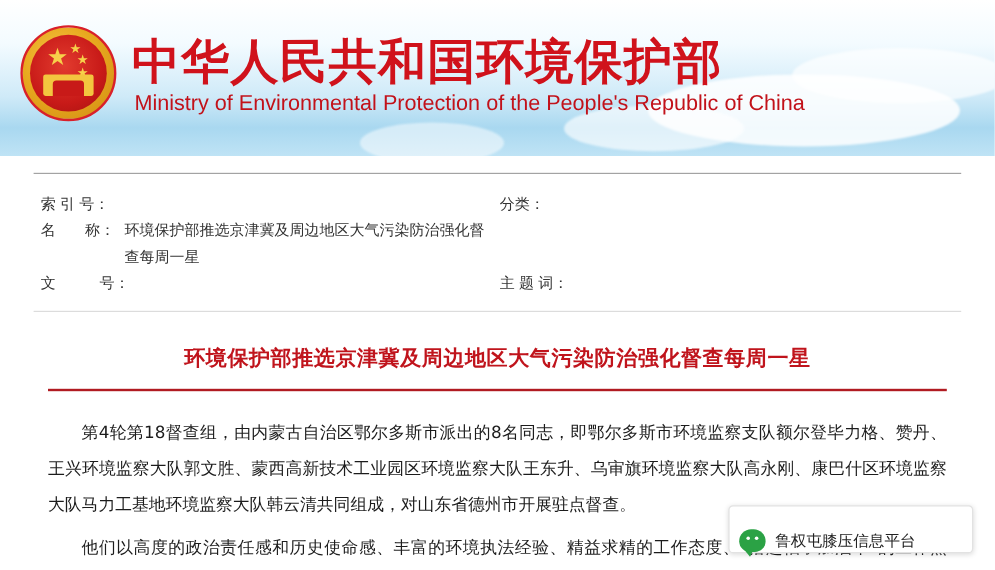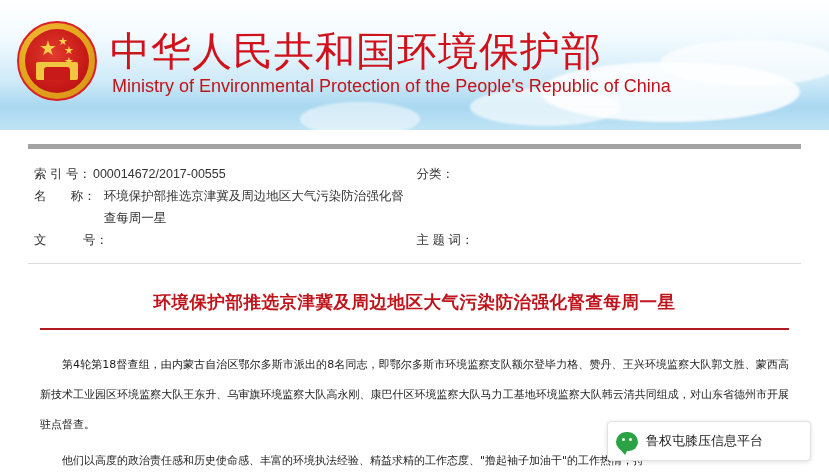--- a/index.html
+++ b/index.html
@@ -92,21 +92,21 @@
     background: #c81a18;
     border-radius: 3px 3px 0 0;
   }
 
   .banner-title {
     position: absolute;
     left: 110px;
     top: 24px;
     font-family: "DejaVu Sans", sans-serif;
     font-size: 40px;
-    font-weight: normal;
+    font-weight: bold;
     color: #d0121b;
     letter-spacing: 1px;
     white-space: nowrap;
   }
   .banner-subtitle {
     position: absolute;
     left: 112px;
     top: 76px;
     font-family: Liberation Sans, sans-serif;
     font-size: 18px;
@@ -116,21 +116,21 @@
 
   
   .meta-wrap {
     position: relative;
     margin: 0 auto;
     width: 829px;
     background: #ffffff;
   }
   .meta-box {
     margin: 14px 28px 0 28px;
-    border-top: 5px solid #a3a3a3;
+    border-top: 1px solid #a3a3a3;
     border-bottom: 1px solid #dcdcdc;
     padding: 14px 0 12px 0;
     font-size: 12.5px;
     color: #333333;
     line-height: 22px;
   }
   .meta-row {
     display: flex;
     width: 100%;
   }
@@ -169,21 +169,21 @@
     font-family: "DejaVu Sans", sans-serif;
     padding: 8px 0 14px 0;
     letter-spacing: .5px;
   }
   .title-rule {
     border: none;
     border-top: 2px solid #b11b22;
     margin: 0 0 20px 0;
   }
   .para {
-    font-size: 11px;
+    font-size: 14px;
     line-height: 30px;
     color: #1c1c1c;
     text-align: justify;
     text-indent: 2em;
     font-family: "DejaVu Sans", sans-serif;
     margin: 0 0 6px 0;
   }
   .para.cut {
     max-height: 30px;
     overflow: hidden;
@@ -194,21 +194,21 @@
     position: absolute;
     right: 18px;
     bottom: 14px;
     width: 204px;
     height: 40px;
     background: #ffffff;
     border: 1px solid #e2e2e2;
     border-radius: 4px;
     box-shadow: 0 1px 4px rgba(0,0,0,0.13);
     display: flex;
-    align-items: center;
+    align-items: flex-end;
     padding: 0 8px;
     box-sizing: border-box;
   }
   .wechat-icon {
     flex: 0 0 auto;
     width: 22px;
     height: 19px;
     background: #2ba245;
     border-radius: 10px 10px 9px 9px;
     position: relative;
@@ -267,21 +267,20 @@
     <div class="banner-title">中华人民共和国环境保护部</div>
     <div class="banner-subtitle">Ministry of Environmental Protection of the People's Republic of China</div>
   </div>
 
   <div class="meta-wrap">
     <div class="meta-box">
 
       <div class="meta-row">
         <div class="meta-col left">
           <span class="meta-label">索 引 号：</span>
-          <span class="meta-value">000014672/2017-00555</span>
         </div>
         <div class="meta-col right">
           <span class="meta-label">分类：</span>
         </div>
       </div>
 
 
       <div class="meta-row">
         <div class="meta-col left">
           <span class="meta-label">名</span>

